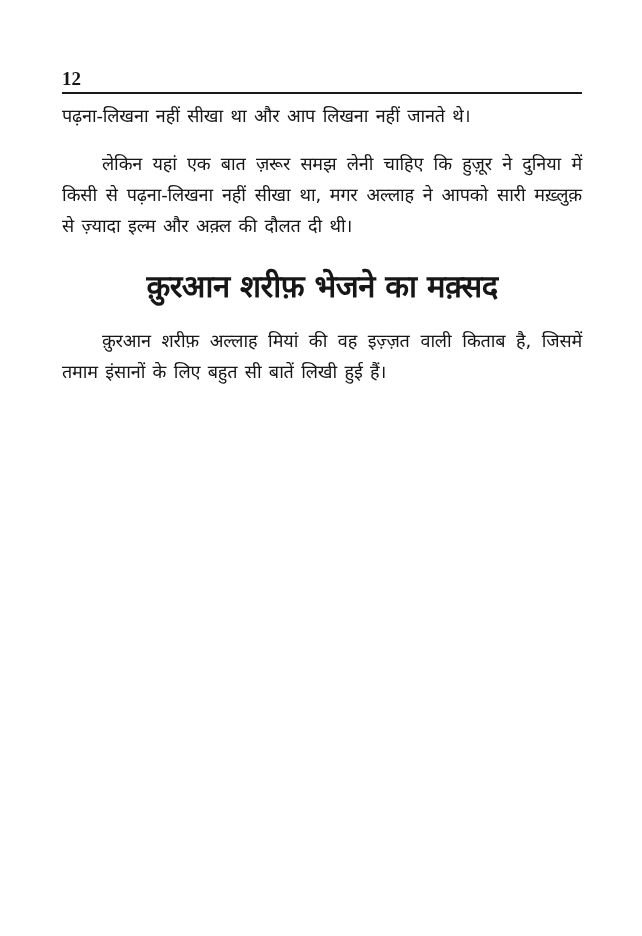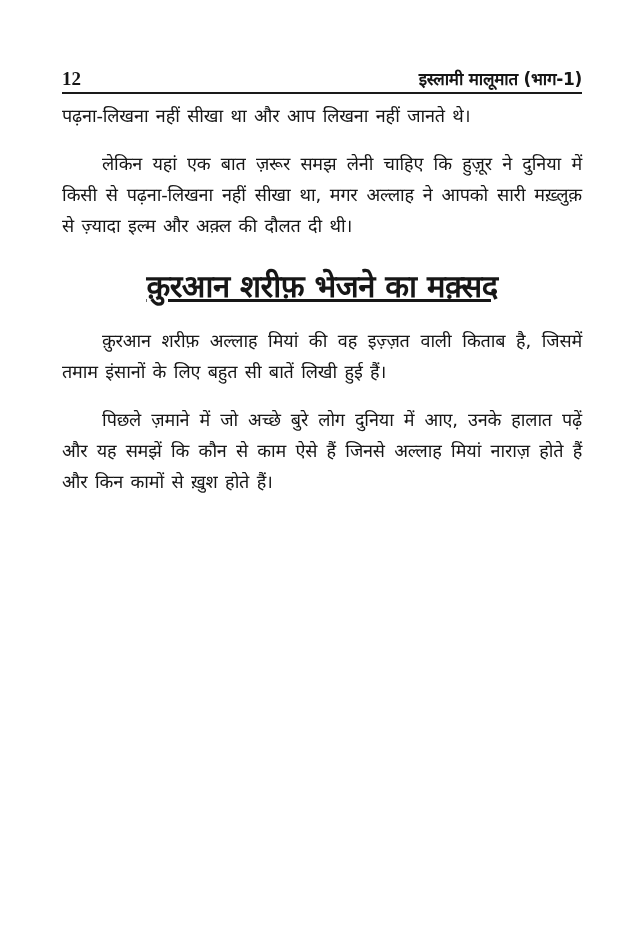--- a/index.html
+++ b/index.html
@@ -49,36 +49,33 @@
       word-spacing: 2px;
     }
     .para.indent { text-indent: 40px; }
     .gap-s { margin-top: 17px; }
     .heading {
       font-weight: bold;
       font-size: 31px;
       text-align: center;
       margin: 16px;
       letter-spacing: -0.5px;
-      text-decoration: underline;
     }
     .h1 { margin-top: 20px; margin-bottom: 14px; line-height: 50px; }
     .h2 { margin-top: 16px; margin-bottom: 18px; line-height: 50px; }
   </style>
 </head>
 <body>
 
 <div class="page">
   <div class="running-head">
     <span class="page-number">12</span>
-    <span class="book-title">इस्लामी मालूमात (भाग-1)</span>
   </div>
 
   <p class="para" style="margin-top:6px;">पढ़ना-लिखना नहीं सीखा था और आप लिखना नहीं जानते थे।</p>
   <p class="para indent gap-s">लेकिन यहां एक बात ज़रूर समझ लेनी चाहिए कि हुज़ूर ने दुनिया में किसी से पढ़ना-लिखना नहीं सीखा था, मगर अल्लाह ने आपको सारी मख़्लुक़ से ज़्यादा इल्म और अक़्ल की दौलत दी थी।</p>
 
   <h2 class="heading h1">क़ुरआन शरीफ़ भेजने का मक़्सद</h2>
 
   <p class="para indent">क़ुरआन शरीफ़ अल्लाह मियां की वह इज़्ज़त वाली किताब है, जिसमें तमाम इंसानों के लिए बहुत सी बातें लिखी हुई हैं।</p>
-  <p class="para indent gap-s">पिछले ज़माने में जो अच्छे बुरे लोग दुनिया में आए, उनके हालात पढ़ें और यह समझें कि कौन से काम ऐसे हैं जिनसे अल्लाह मियां नाराज़ होते हैं और किन कामों से ख़ुश होते हैं।</p>
 
 
 </div>
 
 </body></html>

